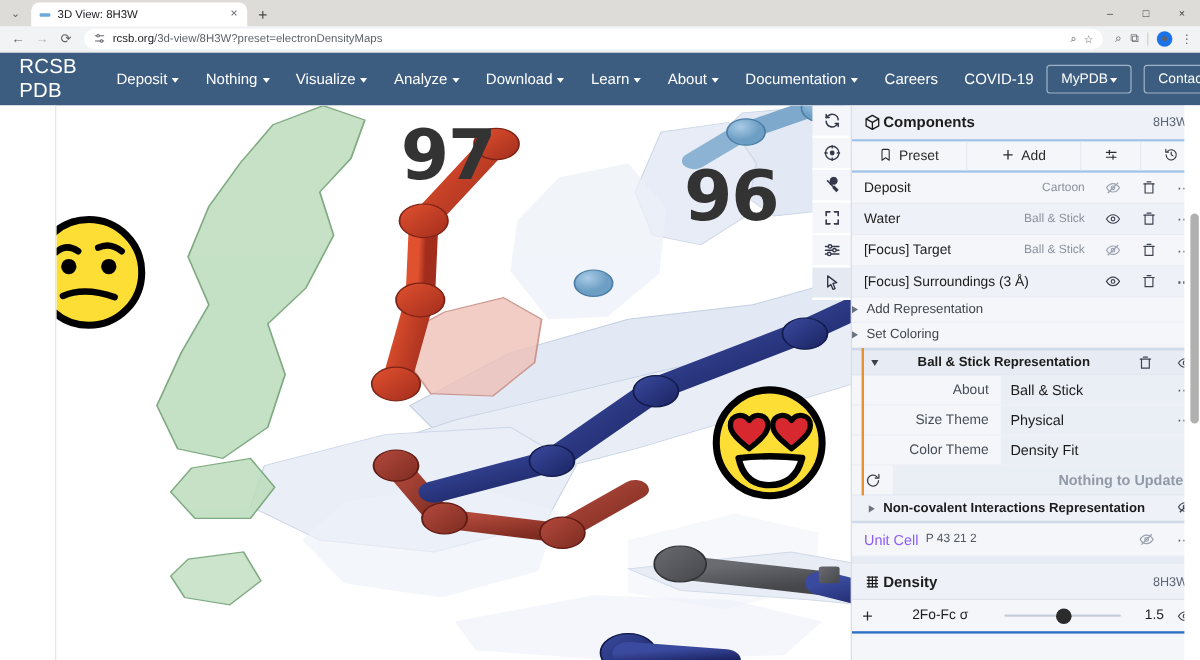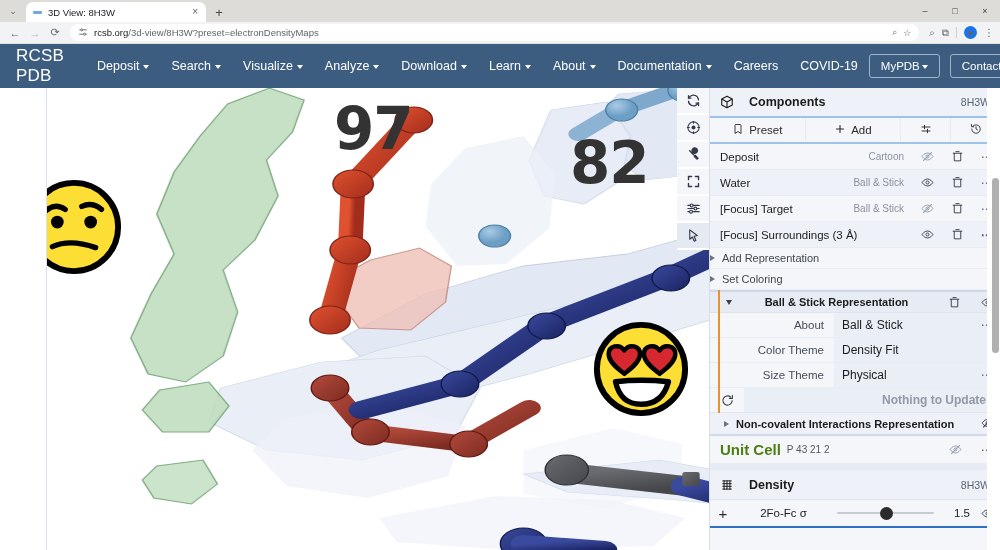--- a/index.html
+++ b/index.html
@@ -144,21 +144,21 @@
 
   
   .molpanel {
     position: absolute; top: 0; right: 0; width: 291px; bottom: 0;
     background: #f4f6fa; border-left: 1px solid #d8dde8;
     font-size: 11.5px; color: #333; overflow: hidden; z-index: 8;
     display: flex; flex-direction: column;
   }
   .mp-title {
     height: 30px; background: #eef2f8; display: flex; align-items: center;
-    padding: 0 10px; gap: 15px; border-bottom: 2px solid #9fc2e8;
+    padding: 0 10px; gap: 2px; border-bottom: 2px solid #9fc2e8;
     flex: 0 0 auto;
   }
   .mp-title .t {
     font-weight: bold; font-size: 12.5px; color: #1c1c1c; flex: 1 1 auto;
   }
   .mp-title .r { font-size: 10.5px; color: #5b6472; }
   .mp-icon { width: 14px; height: 14px; color: #2b2b2b; }
 
   .mp-toolbar {
     height: 26px; display: flex; border-bottom: 2px solid #9fc2e8;
@@ -258,21 +258,21 @@
   .mp-noncov .eye-ov {
     position: absolute; right: 6px; top: 50%; transform: translateY(-50%);
     color: #3d4350;
   }
   .mp-noncov .eye-ov svg { width: 13px; height: 13px; }
 
   .mp-unitcell {
     height: 28px; display: flex; align-items: center; padding-left: 10px;
     background: #f4f6fa; border-bottom: 1px solid #e9edf3; gap: 6px;
   }
-  .mp-unitcell .n { font-size: 15px; color: #4d7c0f; font-weight: bold; }
+  .mp-unitcell .n { font-size: 12px; color: #8b5cf6; }
   .mp-unitcell .sg { font-size: 10px; color: #515863; }
 
   .mp-gap { height: 6px; background: #e7ecf4; }
 
   .mp-density-row {
     height: 28px; display: flex; align-items: center; background: #f4f6fa;
     border-bottom: 2px solid #2f6fc4;
   }
   .dens-plus {
     width: 26px; display: flex; align-items: center; justify-content: center;
@@ -352,21 +352,21 @@
   </div>
 
   <div class="rcsb-header">
     <div class="brand">RCSB PDB</div>
     <div class="nav-items">
       <div class="nav-item">
         <span>Deposit</span>
           <span class="caret"></span>
       </div>
       <div class="nav-item">
-        <span>Search</span>
+        <span>Nothing</span>
           <span class="caret"></span>
       </div>
       <div class="nav-item">
         <span>Visualize</span>
           <span class="caret"></span>
       </div>
       <div class="nav-item">
         <span>Analyze</span>
           <span class="caret"></span>
       </div>
@@ -516,21 +516,21 @@
             <rect x="518" y="378" width="12" height="14" rx="2" fill="url(#gGrey)"></rect>
             <circle cx="486" cy="416" r="14" fill="url(#gBlue)" stroke="#111a4a" stroke-width="1"></circle>
           </g>
           <g>
             <circle cx="330" cy="456" r="16" fill="url(#gBlue)" stroke="#111a4a" stroke-width="1"></circle>
             <path d="M330 456 L386 462" stroke="url(#gBlue)" stroke-width="18" stroke-linecap="round" fill="none"></path>
           </g>
         </svg>
 
         <div class="res-label" style="left:287px; top:12px;">97</div>
-        <div class="res-label" style="left:523px; top:46px;">82</div>
+        <div class="res-label" style="left:523px; top:46px;">96</div>
 
         <div class="emoji" style="left:-22px; top:90px;">
           <svg viewBox="0 0 100 100">
             <circle cx="50" cy="50" r="45" fill="#FCDE35" stroke="#000" stroke-width="6"></circle>
             <path d="M22 33 Q31 25 41 32" fill="none" stroke="#000" stroke-width="5.5" stroke-linecap="round"></path>
             <path d="M58 29 Q68 24 78 32" fill="none" stroke="#000" stroke-width="5.5" stroke-linecap="round"></path>
             <circle cx="33" cy="45" r="6.5" fill="#000"></circle>
             <circle cx="67" cy="45" r="6.5" fill="#000"></circle>
             <path d="M28 70 Q46 62 72 71" fill="none" stroke="#000" stroke-width="5.5" stroke-linecap="round"></path>
           </svg>
@@ -754,28 +754,28 @@
               </svg>
             </span>
           </div>
 
           <div class="mp-param">
             <span class="k">About</span>
             <span class="v">Ball &amp; Stick</span>
             <span class="mp-act dots" style="background:#eaeef5;height:100%;">⋯</span>
           </div>
           <div class="mp-param">
+            <span class="k">Size Theme</span>
+            <span class="v">Physical</span>
+            <span class="mp-act dots" style="background:#eaeef5;height:100%;">⋯</span>
+          </div>
+          <div class="mp-param">
             <span class="k">Color Theme</span>
             <span class="v">Density Fit</span>
             <span class="mp-act" style="background:#eaeef5;height:100%;"></span>
-          </div>
-          <div class="mp-param">
-            <span class="k">Size Theme</span>
-            <span class="v">Physical</span>
-            <span class="mp-act dots" style="background:#eaeef5;height:100%;">⋯</span>
           </div>
 
           <div class="mp-update">
             <span class="spin">
               <svg viewBox="0 0 24 24" width="13" height="13" fill="none" stroke="currentColor" stroke-width="2" stroke-linecap="round">
                 <path d="M20.5 12a8.5 8.5 0 1 1-2.6-6.1"></path>
                   <path d="M21 2.5V8h-5.5"></path>
               </svg>
             </span>
             <span class="txt">Nothing to Update</span>

